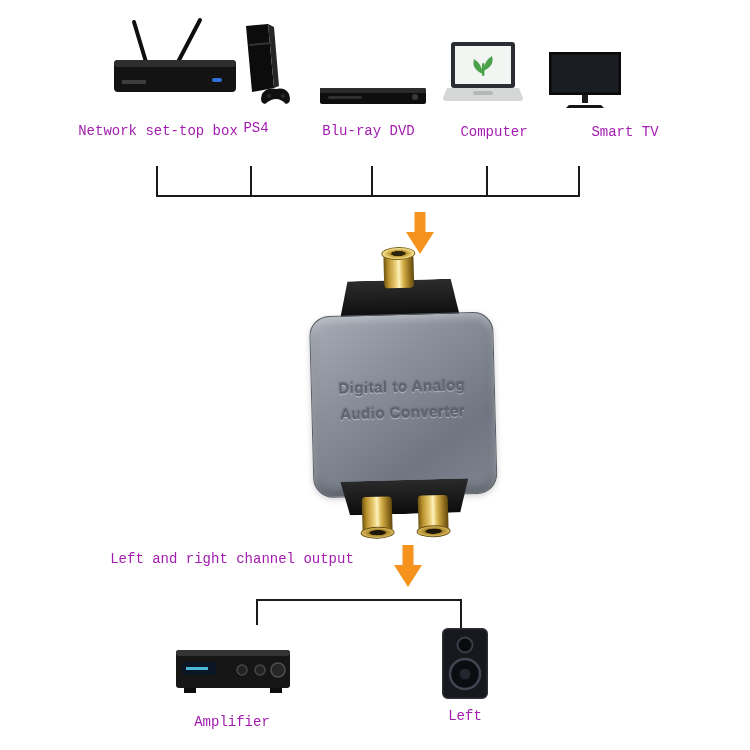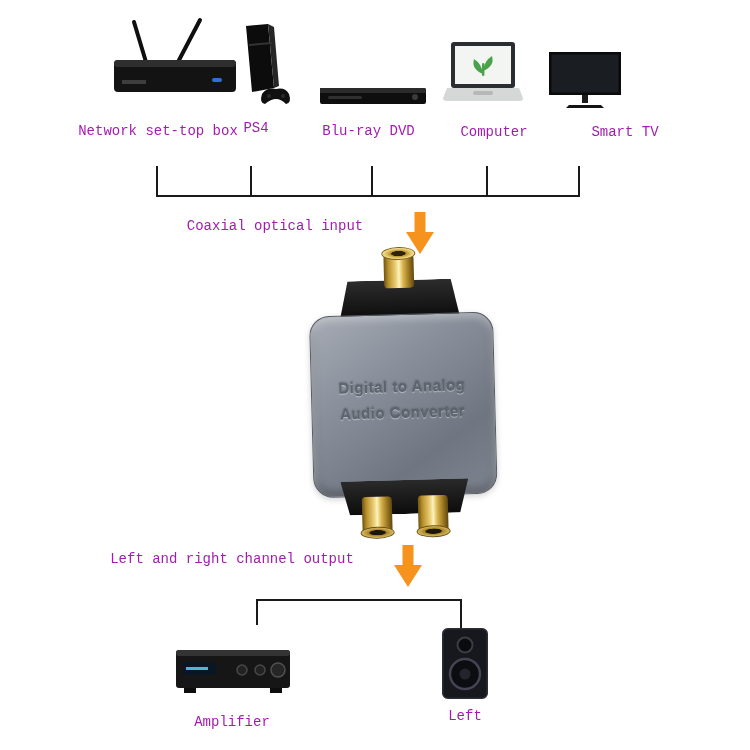--- a/index.html
+++ b/index.html
@@ -113,21 +113,20 @@
   <div class="lbl" style="left:460px;top:124px;width:68px;">Computer</div>
   <div class="lbl" style="left:551px;top:124px;width:68px;margin-left:40px;">Smart TV</div>
 
   <div class="line" style="left:156px;top:166px;width:2px;height:30px;"></div>
   <div class="line" style="left:250px;top:166px;width:2px;height:30px;"></div>
   <div class="line" style="left:371px;top:166px;width:2px;height:30px;"></div>
   <div class="line" style="left:486px;top:166px;width:2px;height:30px;"></div>
   <div class="line" style="left:578px;top:166px;width:2px;height:30px;"></div>
   <div class="line" style="left:156px;top:195px;width:424px;height:2px;"></div>
 
-  <div class="lbl" style="left:186px;top:218px;width:178px;">Coaxial optical input</div>
 
   <div class="arrow" style="left:406px;top:212px;">
     <svg viewBox="0 0 28 42">
         <path d="M8.5 0 h11 v20 h8.5 L14 42 L0 20 h8.5 Z" fill="#F6921E"></path>
       </svg>
   </div>
 
   <div class="converter">
     <div class="conv-top-block"></div>
     <div class="rca rca-top"></div>

